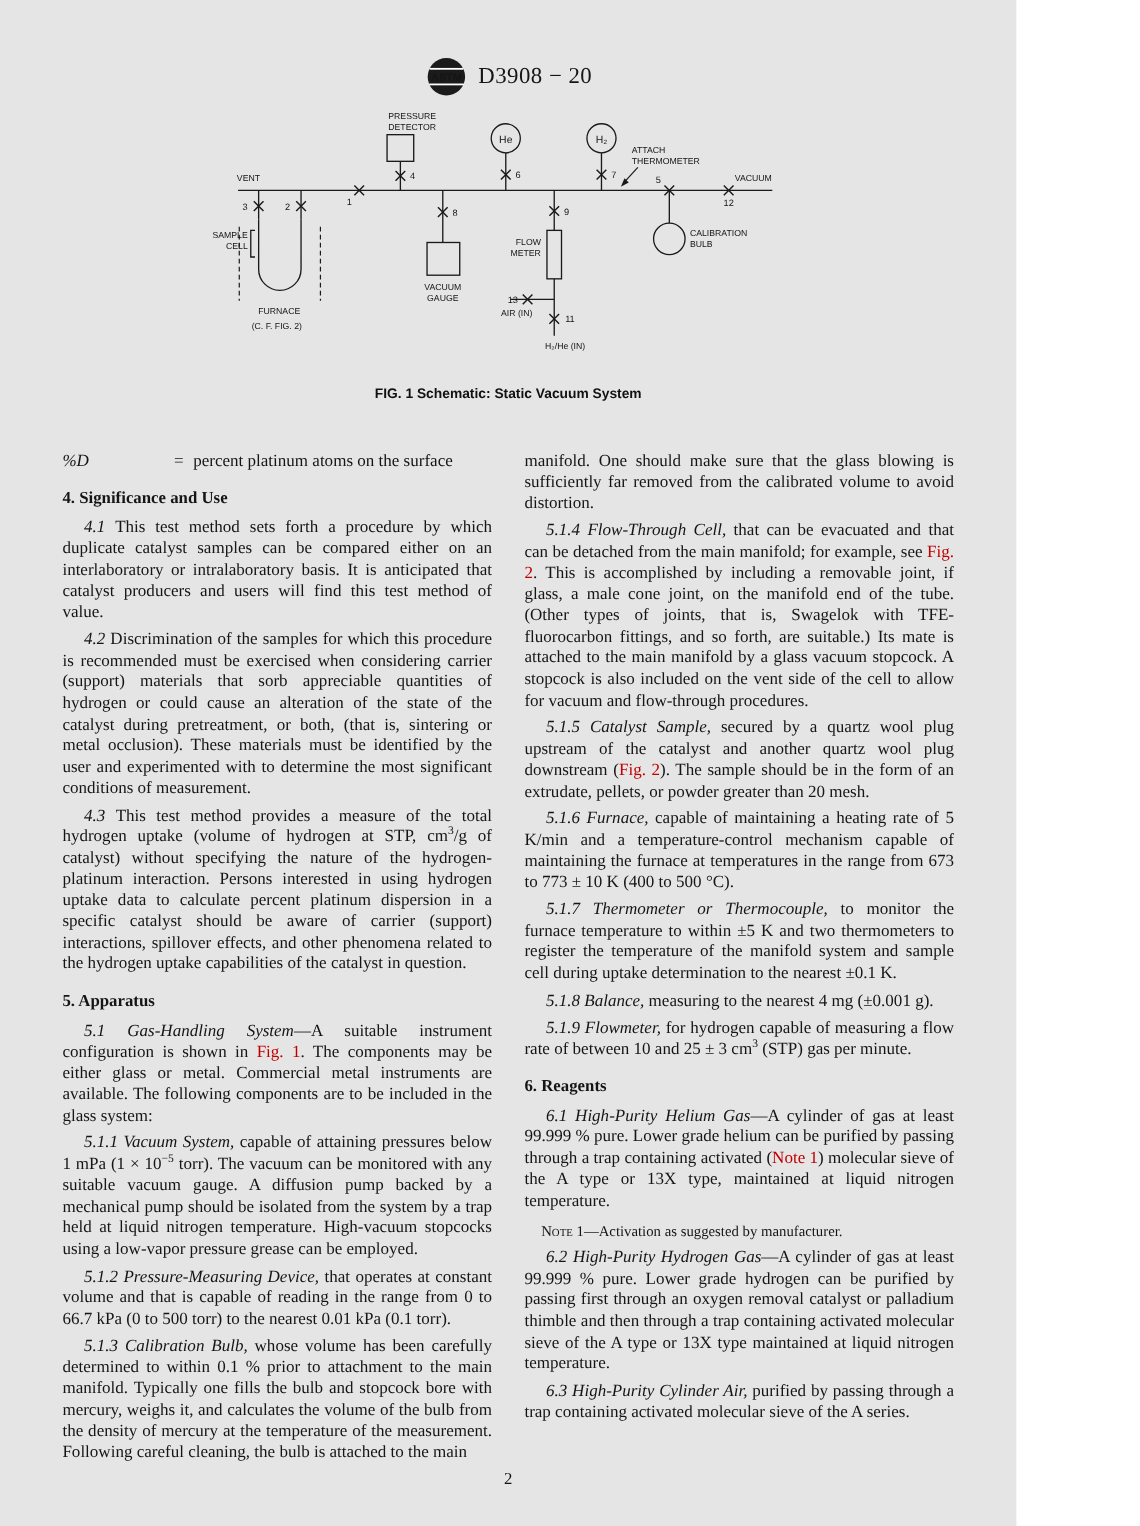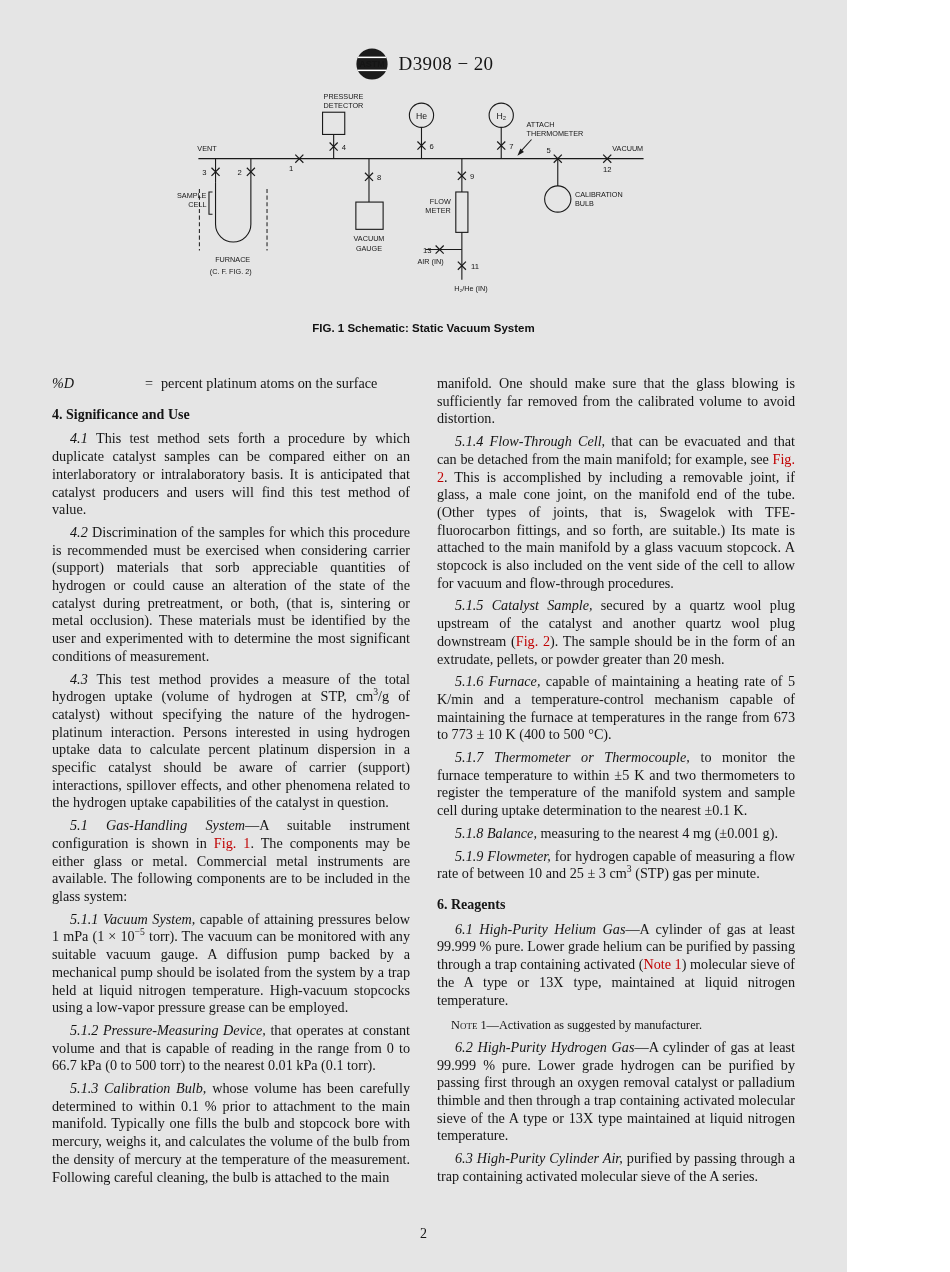--- a/index.html
+++ b/index.html
@@ -136,20 +136,21 @@
     <div class="fig-caption">FIG. 1 Schematic: Static Vacuum System</div>
   </div>
 
   <div class="columns">
     <div class="col">
         <div class="def-row"><span class="def-term">%D</span><span class="def-eq">=</span><span>percent platinum atoms on the surface</span></div>
         <h2>4. Significance and Use</h2>
         <p class="p"><span class="seg-num">4.1 </span><span>This test method sets forth a procedure by which duplicate catalyst samples can be compared either on an interlaboratory or intralaboratory basis. It is anticipated that catalyst producers and users will find this test method of value.</span></p>
         <p class="p"><span class="seg-num">4.2 </span><span>Discrimination of the samples for which this procedure is recommended must be exercised when considering carrier (support) materials that sorb appreciable quantities of hydrogen or could cause an alteration of the state of the catalyst during pretreatment, or both, (that is, sintering or metal occlusion). These materials must be identified by the user and experimented with to determine the most significant conditions of measurement.</span></p>
         <p class="p"><span class="seg-num">4.3 </span><span>This test method provides a measure of the total hydrogen uptake (volume of hydrogen at STP, cm</span><sup>3</sup><span>/g of catalyst) without specifying the nature of the hydrogen-platinum interaction. Persons interested in using hydrogen uptake data to calculate percent platinum dispersion in a specific catalyst should be aware of carrier (support) interactions, spillover effects, and other phenomena related to the hydrogen uptake capabilities of the catalyst in question.</span></p>
+        <h2>5. Apparatus</h2>
         <p class="p"><span class="seg-num">5.1 </span><span class="seg-i">Gas-Handling System</span><span>—A suitable instrument configuration is shown in </span><span class="seg-link">Fig. 1</span><span>. The components may be either glass or metal. Commercial metal instruments are available. The following components are to be included in the glass system:</span></p>
         <p class="p"><span class="seg-num">5.1.1 </span><span class="seg-i">Vacuum System,</span><span> capable of attaining pressures below 1 mPa (1 × 10</span><sup>−5</sup><span> torr). The vacuum can be monitored with any suitable vacuum gauge. A diffusion pump backed by a mechanical pump should be isolated from the system by a trap held at liquid nitrogen temperature. High-vacuum stopcocks using a low-vapor pressure grease can be employed.</span></p>
         <p class="p"><span class="seg-num">5.1.2 </span><span class="seg-i">Pressure-Measuring Device,</span><span> that operates at constant volume and that is capable of reading in the range from 0 to 66.7 kPa (0 to 500 torr) to the nearest 0.01 kPa (0.1 torr).</span></p>
         <p class="p"><span class="seg-num">5.1.3 </span><span class="seg-i">Calibration Bulb,</span><span> whose volume has been carefully determined to within 0.1 % prior to attachment to the main manifold. Typically one fills the bulb and stopcock bore with mercury, weighs it, and calculates the volume of the bulb from the density of mercury at the temperature of the measurement. Following careful cleaning, the bulb is attached to the main</span></p>
       </div>
     <div class="col">
         <p class="p cont"><span>manifold. One should make sure that the glass blowing is sufficiently far removed from the calibrated volume to avoid distortion.</span></p>
         <p class="p"><span class="seg-num">5.1.4 </span><span class="seg-i">Flow-Through Cell,</span><span> that can be evacuated and that can be detached from the main manifold; for example, see </span><span class="seg-link">Fig. 2</span><span>. This is accomplished by including a removable joint, if glass, a male cone joint, on the manifold end of the tube. (Other types of joints, that is, Swagelok with TFE-fluorocarbon fittings, and so forth, are suitable.) Its mate is attached to the main manifold by a glass vacuum stopcock. A stopcock is also included on the vent side of the cell to allow for vacuum and flow-through procedures.</span></p>
         <p class="p"><span class="seg-num">5.1.5 </span><span class="seg-i">Catalyst Sample,</span><span> secured by a quartz wool plug upstream of the catalyst and another quartz wool plug downstream (</span><span class="seg-link">Fig. 2</span><span>). The sample should be in the form of an extrudate, pellets, or powder greater than 20 mesh.</span></p>
         <p class="p"><span class="seg-num">5.1.6 </span><span class="seg-i">Furnace,</span><span> capable of maintaining a heating rate of 5 K/min and a temperature-control mechanism capable of maintaining the furnace at temperatures in the range from 673 to 773 ± 10 K (400 to 500 °C).</span></p>

